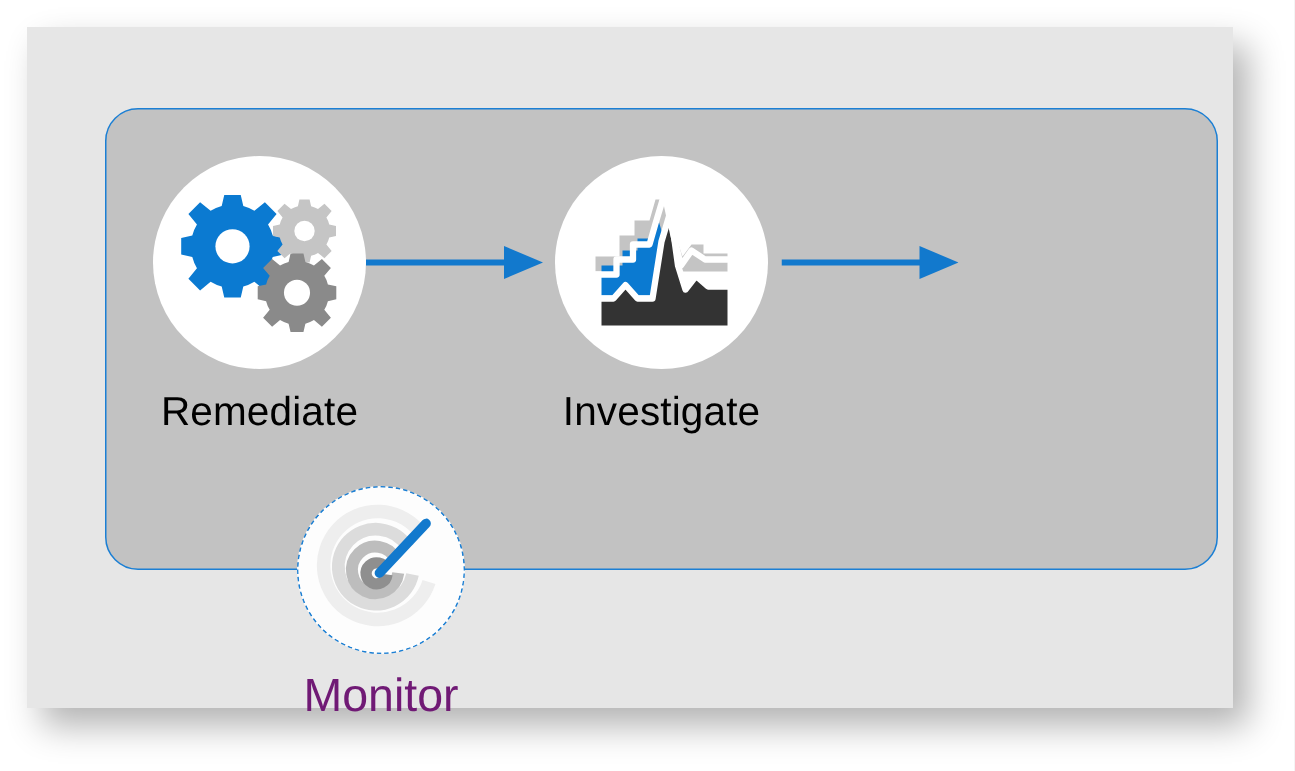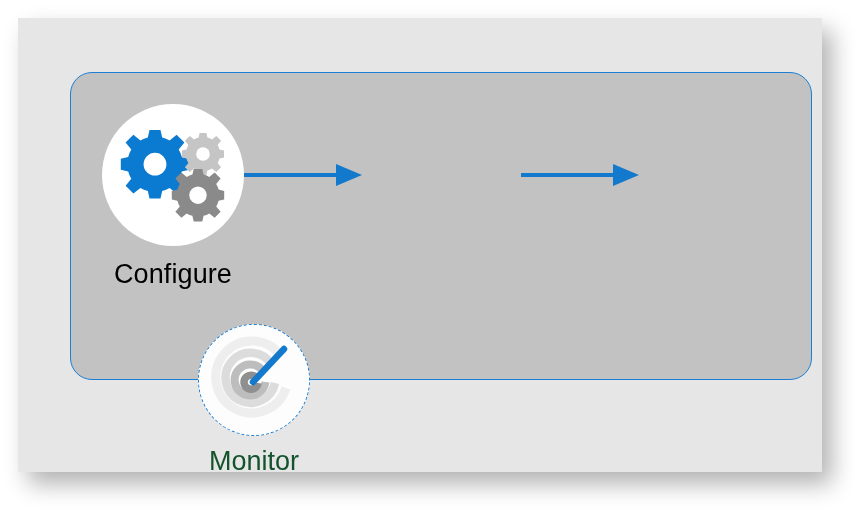--- a/index.html
+++ b/index.html
@@ -97,22 +97,22 @@
     background: #fdfdfd;
     border: 1.8px dashed #1b7fd4;
     box-sizing: border-box;
     display: flex;
     align-items: center;
     justify-content: center;
     position: relative;
   }
   #monitor-label {
     margin-top: 10px;
-    font-size: 27px;
-    color: #14532d;
+    font-size: 31px;
+    color: #701a75;
     font-family: "Liberation Sans", sans-serif;
   }
 
   svg { display: block; }
 </style>
 </head>
 <body>
 
 <div id="stage">
 
@@ -171,23 +171,45 @@
                      A 20 20 0 0 1 18.2,12.5 L 22.6,17.8 L 16.6,23.8 L 11.3,19.4
                      A 20 20 0 0 1 5.6,21.8 L 4.3,27.4 L -4.3,27.4 L -5.6,21.8
                      A 20 20 0 0 1 -11.3,19.4 L -16.6,23.8 L -22.6,17.8 L -18.2,12.5
                      A 20 20 0 0 1 -20.6,6.8 L -26.2,5.5 L -26.2,-3.1 L -20.6,-4.4
                      A 20 20 0 0 1 -18.2,-10.1 L -22.6,-15.4 L -16.6,-21.4 L -11.3,-17
                      A 20 20 0 0 1 -5.6,-19.4 Z"></path>
             <circle cx="0" cy="1.2" r="8.7" fill="#ffffff"></circle>
           </g>
         </svg>
       </div>
-      <div class="node-label">Configure</div>
-    </div>
-
+      <div class="node-label">Remediate</div>
+    </div>
+
+    <div class="node" id="node-investigate">
+      <div class="node-circle">
+        <svg width="100" height="96" viewBox="0 0 100 96">
+
+          <path d="M 6,44 L 22,44 L 22,30 L 32,30 L 32,20 L 42,20 L 46,6
+                   L 54,6 L 58,26 L 64,44 L 70,36 L 78,36 L 78,42 L 94,42
+                   L 94,54 L 6,54 Z" fill="#c4c4c4"></path>
+
+          <path d="M 10,58 L 10,50 L 24,50 L 24,40 L 34,40 L 34,32
+                   L 44,32 L 48,20 L 54,40 L 52,70 L 34,70 L 26,62 L 18,70 L 10,70 Z" fill="#0b7ad1"></path>
+
+          <path d="M 10,90 L 10,72 L 18,72 L 26,64 L 34,72 L 44,72 L 50,36
+                   L 56,16 L 60,48 L 66,66 L 72,58 L 80,64 L 94,64 L 94,90 Z" fill="#333333"></path>
+
+          <path d="M 6,56 L 20,56 L 20,46 L 31,46 L 31,36 L 42,36 L 46,22
+                   L 52,2 L 58,30 L 63,50 L 70,40 L 79,46 L 94,46" fill="none" stroke="#ffffff" stroke-width="4.2" stroke-linejoin="round" stroke-linecap="round"></path>
+          <path d="M 9,72 L 18,72 L 26,63 L 34,72 L 44,72 L 50,34 L 56,14
+                   L 61,50 L 66,66 L 73,57 L 81,64 L 95,64" fill="none" stroke="#ffffff" stroke-width="4.2" stroke-linejoin="round" stroke-linecap="round"></path>
+        </svg>
+      </div>
+      <div class="node-label">Investigate</div>
+    </div>
 
 
     <div id="node-monitor">
       <div id="monitor-circle">
         <svg width="92" height="92" viewBox="0 0 92 92">
 
           <path d="M 73,22 A 36 36 0 1 0 78,54" fill="none" stroke="#eeeeee" stroke-width="9" stroke-linecap="butt"></path>
           <path d="M 64,31 A 25 25 0 1 0 67,49" fill="none" stroke="#dcdcdc" stroke-width="8.5" stroke-linecap="butt"></path>
           <path d="M 56,39 A 15.5 15.5 0 1 0 57.5,48" fill="none" stroke="#bdbdbd" stroke-width="8" stroke-linecap="butt"></path>
           <path d="M 49.5,45.5 A 7 7 0 1 0 50,49" fill="none" stroke="#8f8f8f" stroke-width="7.5" stroke-linecap="butt"></path>

